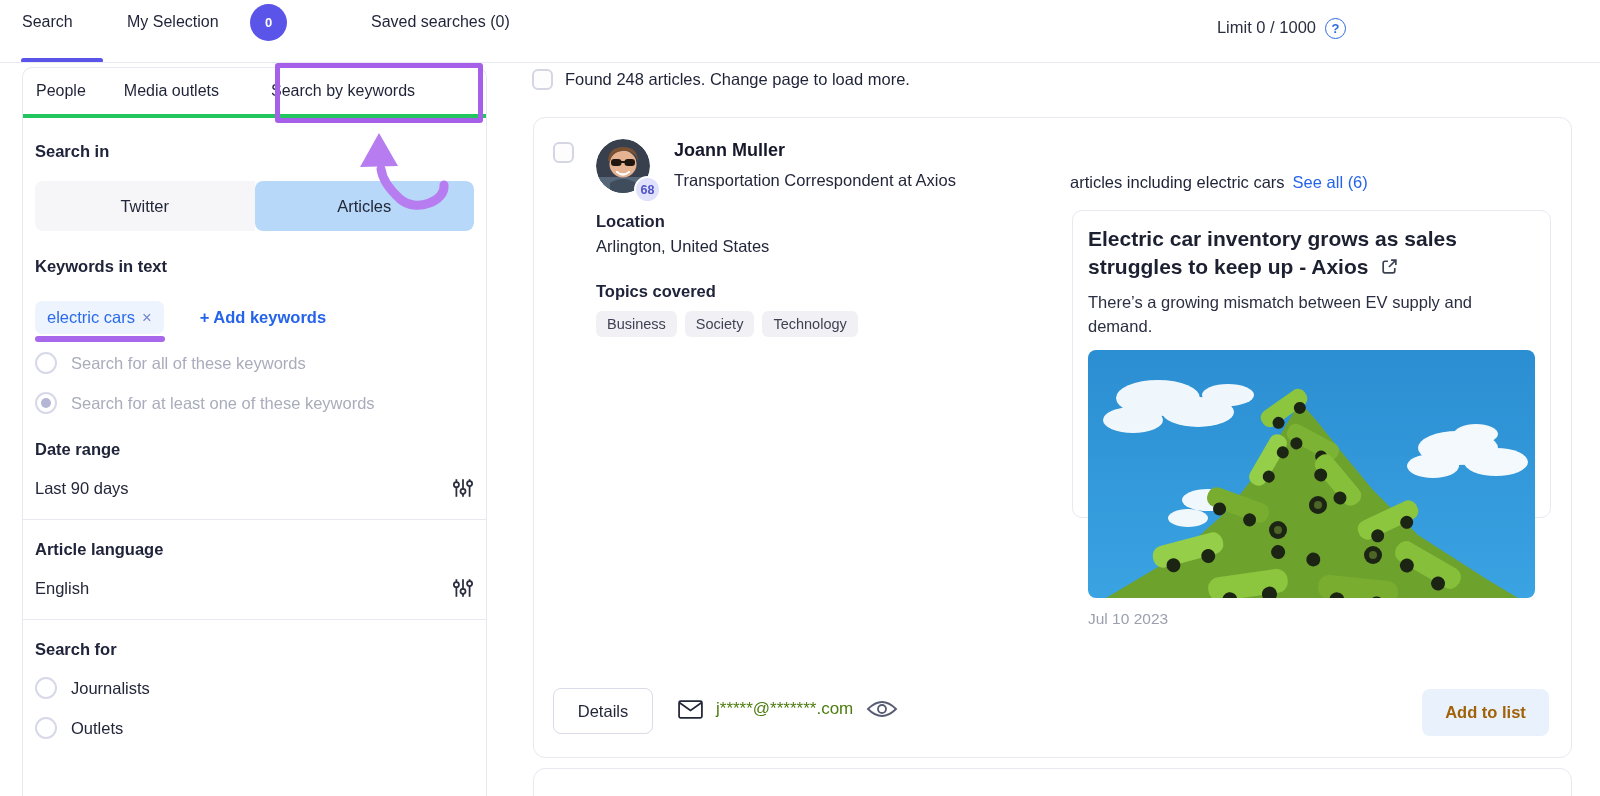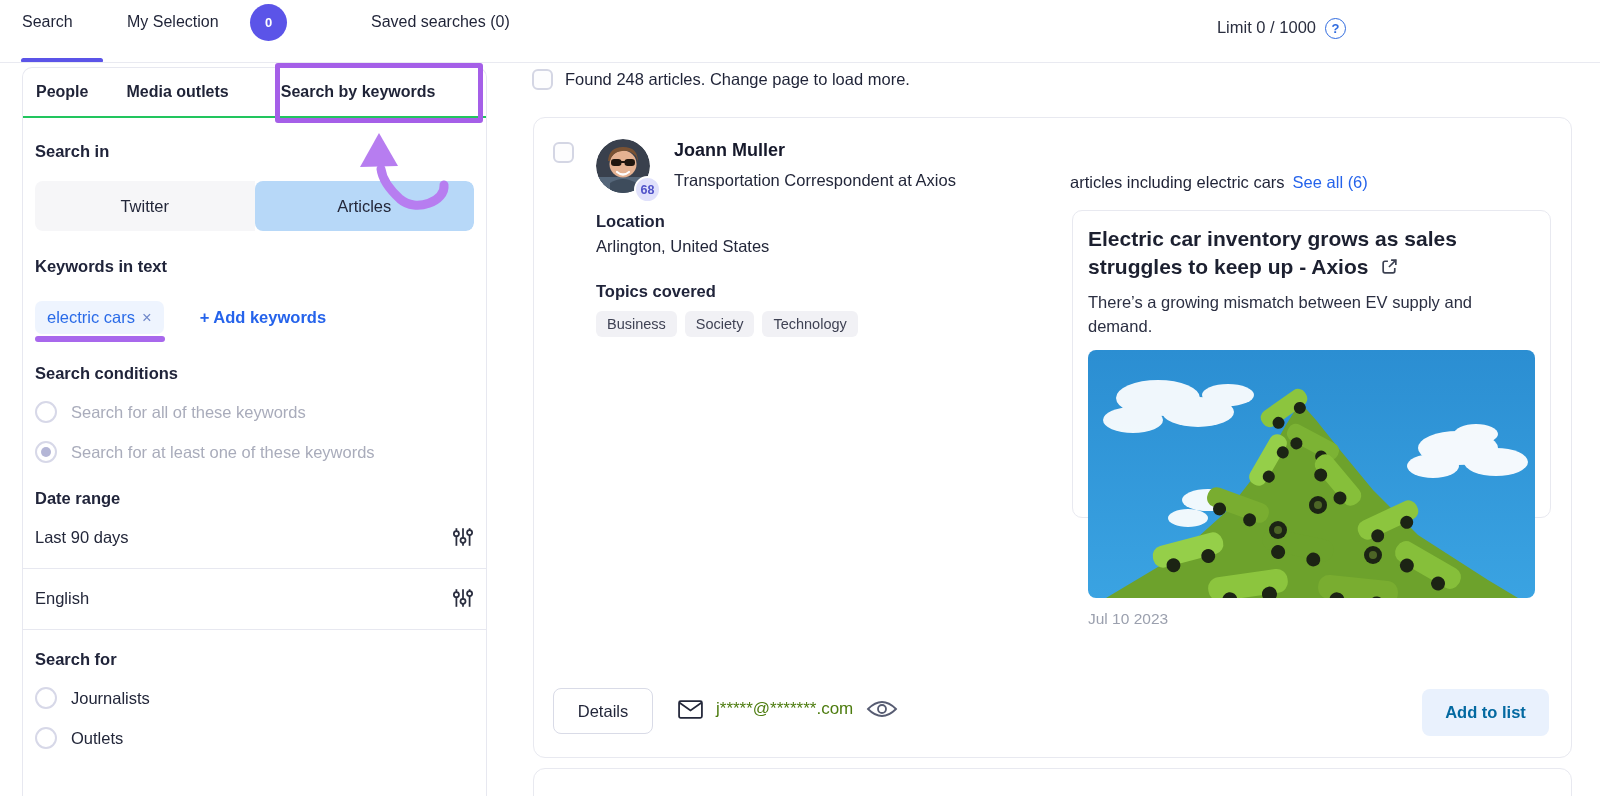--- a/index.html
+++ b/index.html
@@ -17,22 +17,22 @@
     background:#5b54e8; border-radius:3px; }
   .top-divider { position:absolute; left:0; top:62px; width:1600px; height:1px; background:#e9eaf1; }
   .limit { position:absolute; top:18px; right:60px; font-size:16.5px; color:#2a2e3f; }
   .help-circle { position:absolute; top:18px; right:30px; width:21px; height:21px;
     border:1.7px solid #2f6bdf; border-radius:50%; color:#2f6bdf; font-size:13px; font-weight:bold;
     display:flex; align-items:center; justify-content:center; cursor:pointer; }
 
   
   .panel { position:absolute; left:22px; top:67px; width:465px; height:729px;
     background:#fff; border:1px solid #e7e8f0; border-bottom:none; border-radius:10px 10px 0 0; }
-  .tabrow { position:relative; height:50px; border-bottom:2px solid #22c55e;
-    display:flex; align-items:center; padding-left:13px; gap:38px;font-weight:bold; }
+  .tabrow { position:relative; height:50px; border-bottom:4px solid #22c55e;
+    display:flex; align-items:center; padding-left:13px; gap:38px; }
   .tab { font-size:16px; color:#1f2337; cursor:pointer; white-space:nowrap; }
   .tab.kw { margin-left:14px; }
   .panel-body { position:relative; padding:0 12px; }
   .sec-label { font-size:16.5px; font-weight:bold; color:#20243a; }
   .toggle { display:flex; height:50px; border-radius:8px; overflow:hidden; margin-top:20px; }
   .toggle .opt { flex:1; display:flex; align-items:center; justify-content:center;
     font-size:16.5px; color:#23273a; cursor:pointer; }
   .toggle .opt.off { background:#f6f6f8; }
   .toggle .opt.on  { background:#b7d8f8; border-radius:8px; }
   .chip-row { display:flex; align-items:center; gap:36px; margin-top:25px; }
@@ -82,21 +82,21 @@
   .art-desc { font-size:16.5px; line-height:24px; color:#2b2f42; margin-top:9px; max-width:450px; }
   .art-img { margin-top:12px; width:447px; height:248px; border-radius:8px; overflow:hidden; }
   .art-date { font-size:15.5px; color:#9ba0ae; margin-top:12px; }
 
   .details-btn { position:absolute; left:19px; top:570px; width:100px; height:46px;
     background:#fff; border:1px solid #d9dbe7; border-radius:8px; font-size:16.5px; color:#23273a;
     display:flex; align-items:center; justify-content:center; cursor:pointer; }
   .email-wrap { position:absolute; left:143px; top:578px; display:flex; align-items:center; gap:12px; }
   .email-text { font-size:17px; color:#4d7c0f;text-align:center; }
   .add-list-btn { position:absolute; right:22px; top:571px; width:127px; height:47px;
-    background:#e9f1fd; border:none; border-radius:8px; color:#0369a1; font-size:16.5px; font-weight:bold;
+    background:#e9f1fd; border:none; border-radius:8px; color:#a16207; font-size:16.5px; font-weight:bold;
     display:flex; align-items:center; justify-content:center; cursor:pointer; }
   b { font-weight:normal; }
 </style>
 </head>
 <body>
 
 <div class="topnav">
   <span class="topnav-item" style="left:22px;">Search</span>
   <span class="topnav-item" style="left:127px;">My Selection</span>
   <span class="sel-badge">0</span>
@@ -123,21 +123,20 @@
 
     <div class="sec-label" style="margin-top:26px;">Keywords in text</div>
     <div class="chip-row">
       <span class="kw-chip">
         <span>electric cars</span>
         <span class="x">×</span>
       </span>
       <span class="add-kw">+ Add keywords</span>
     </div>
 
-    <div class="sec-label" style="margin-top:30px;">Search conditions</div>
     <div class="radio-row">
       <span class="radio"></span>
       <span class="radio-label">Search for all of these keywords</span>
     </div>
     <div class="radio-row">
       <span class="radio sel"></span>
       <span class="radio-label">Search for at least one of these keywords</span>
     </div>
 
     <div class="sec-label" style="margin-top:26px;">Date range</div>
@@ -148,20 +147,21 @@
           <circle cx="4" cy="7" r="2.3" fill="#fff"></circle>
         <line x1="10" y1="2" x2="10" y2="18"></line>
           <circle cx="10" cy="13" r="2.3" fill="#fff"></circle>
         <line x1="16" y1="2" x2="16" y2="18"></line>
           <circle cx="16" cy="6" r="2.3" fill="#fff"></circle>
       </svg>
     </div>
 
     <div class="panel-divider"></div>
 
+    <div class="sec-label" style="margin-top:20px;">Article language</div>
     <div class="value-row">
       <span class="value-text">English</span>
       <svg width="22" height="22" viewBox="0 0 20 20" fill="none" stroke="#2a2e3f" stroke-width="1.6">
         <line x1="4" y1="2" x2="4" y2="18"></line>
           <circle cx="4" cy="7" r="2.3" fill="#fff"></circle>
         <line x1="10" y1="2" x2="10" y2="18"></line>
           <circle cx="10" cy="13" r="2.3" fill="#fff"></circle>
         <line x1="16" y1="2" x2="16" y2="18"></line>
           <circle cx="16" cy="6" r="2.3" fill="#fff"></circle>
       </svg>

